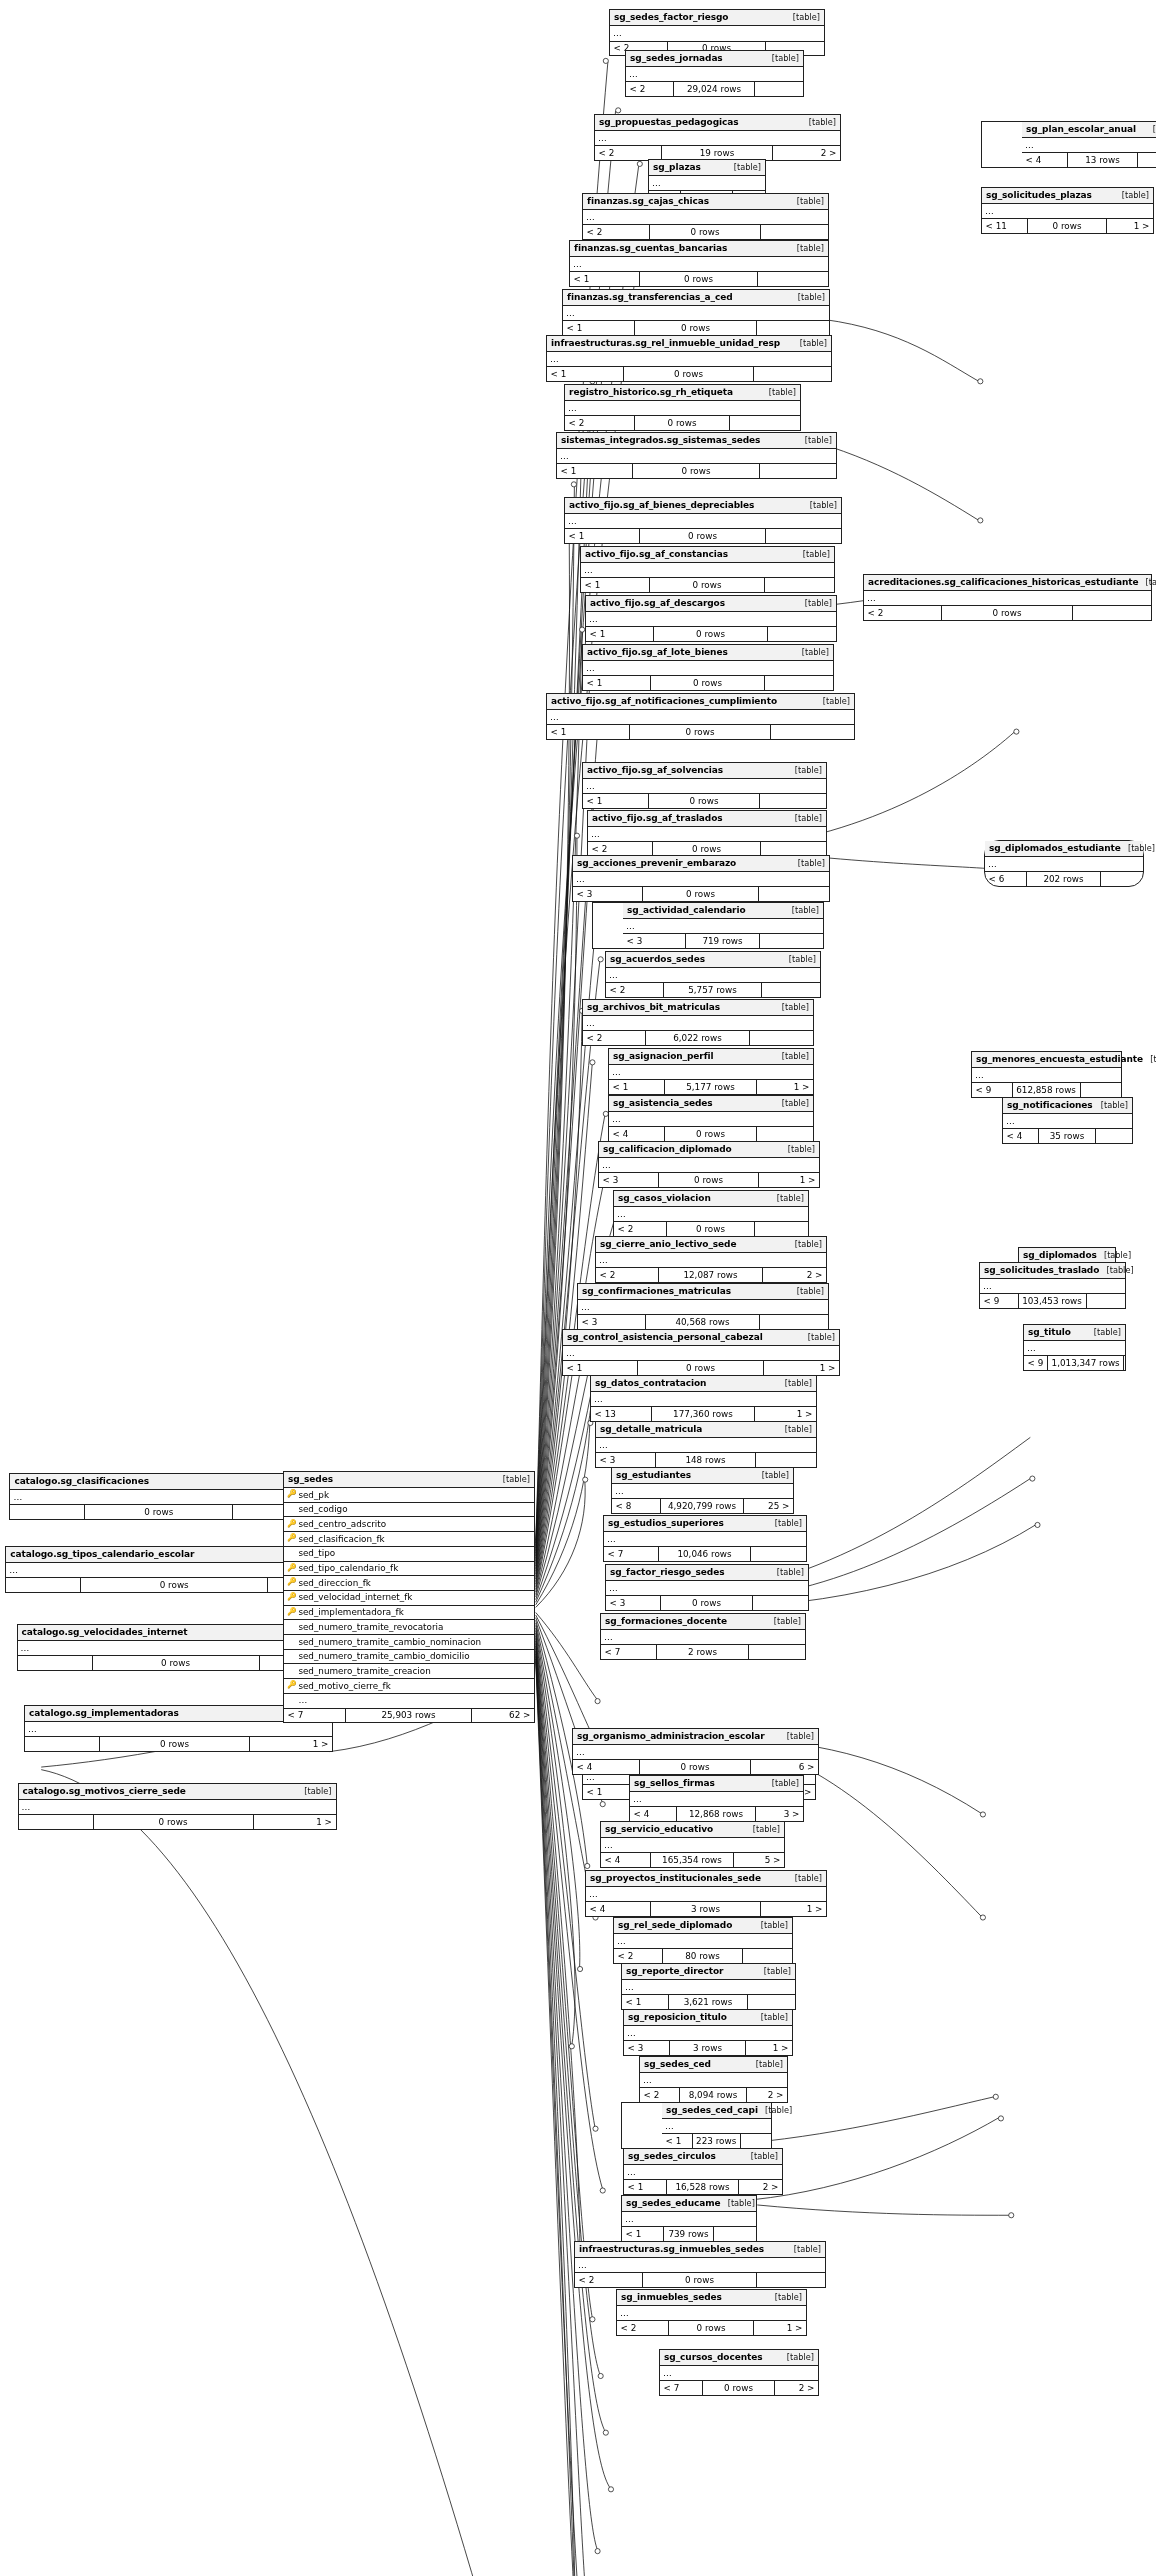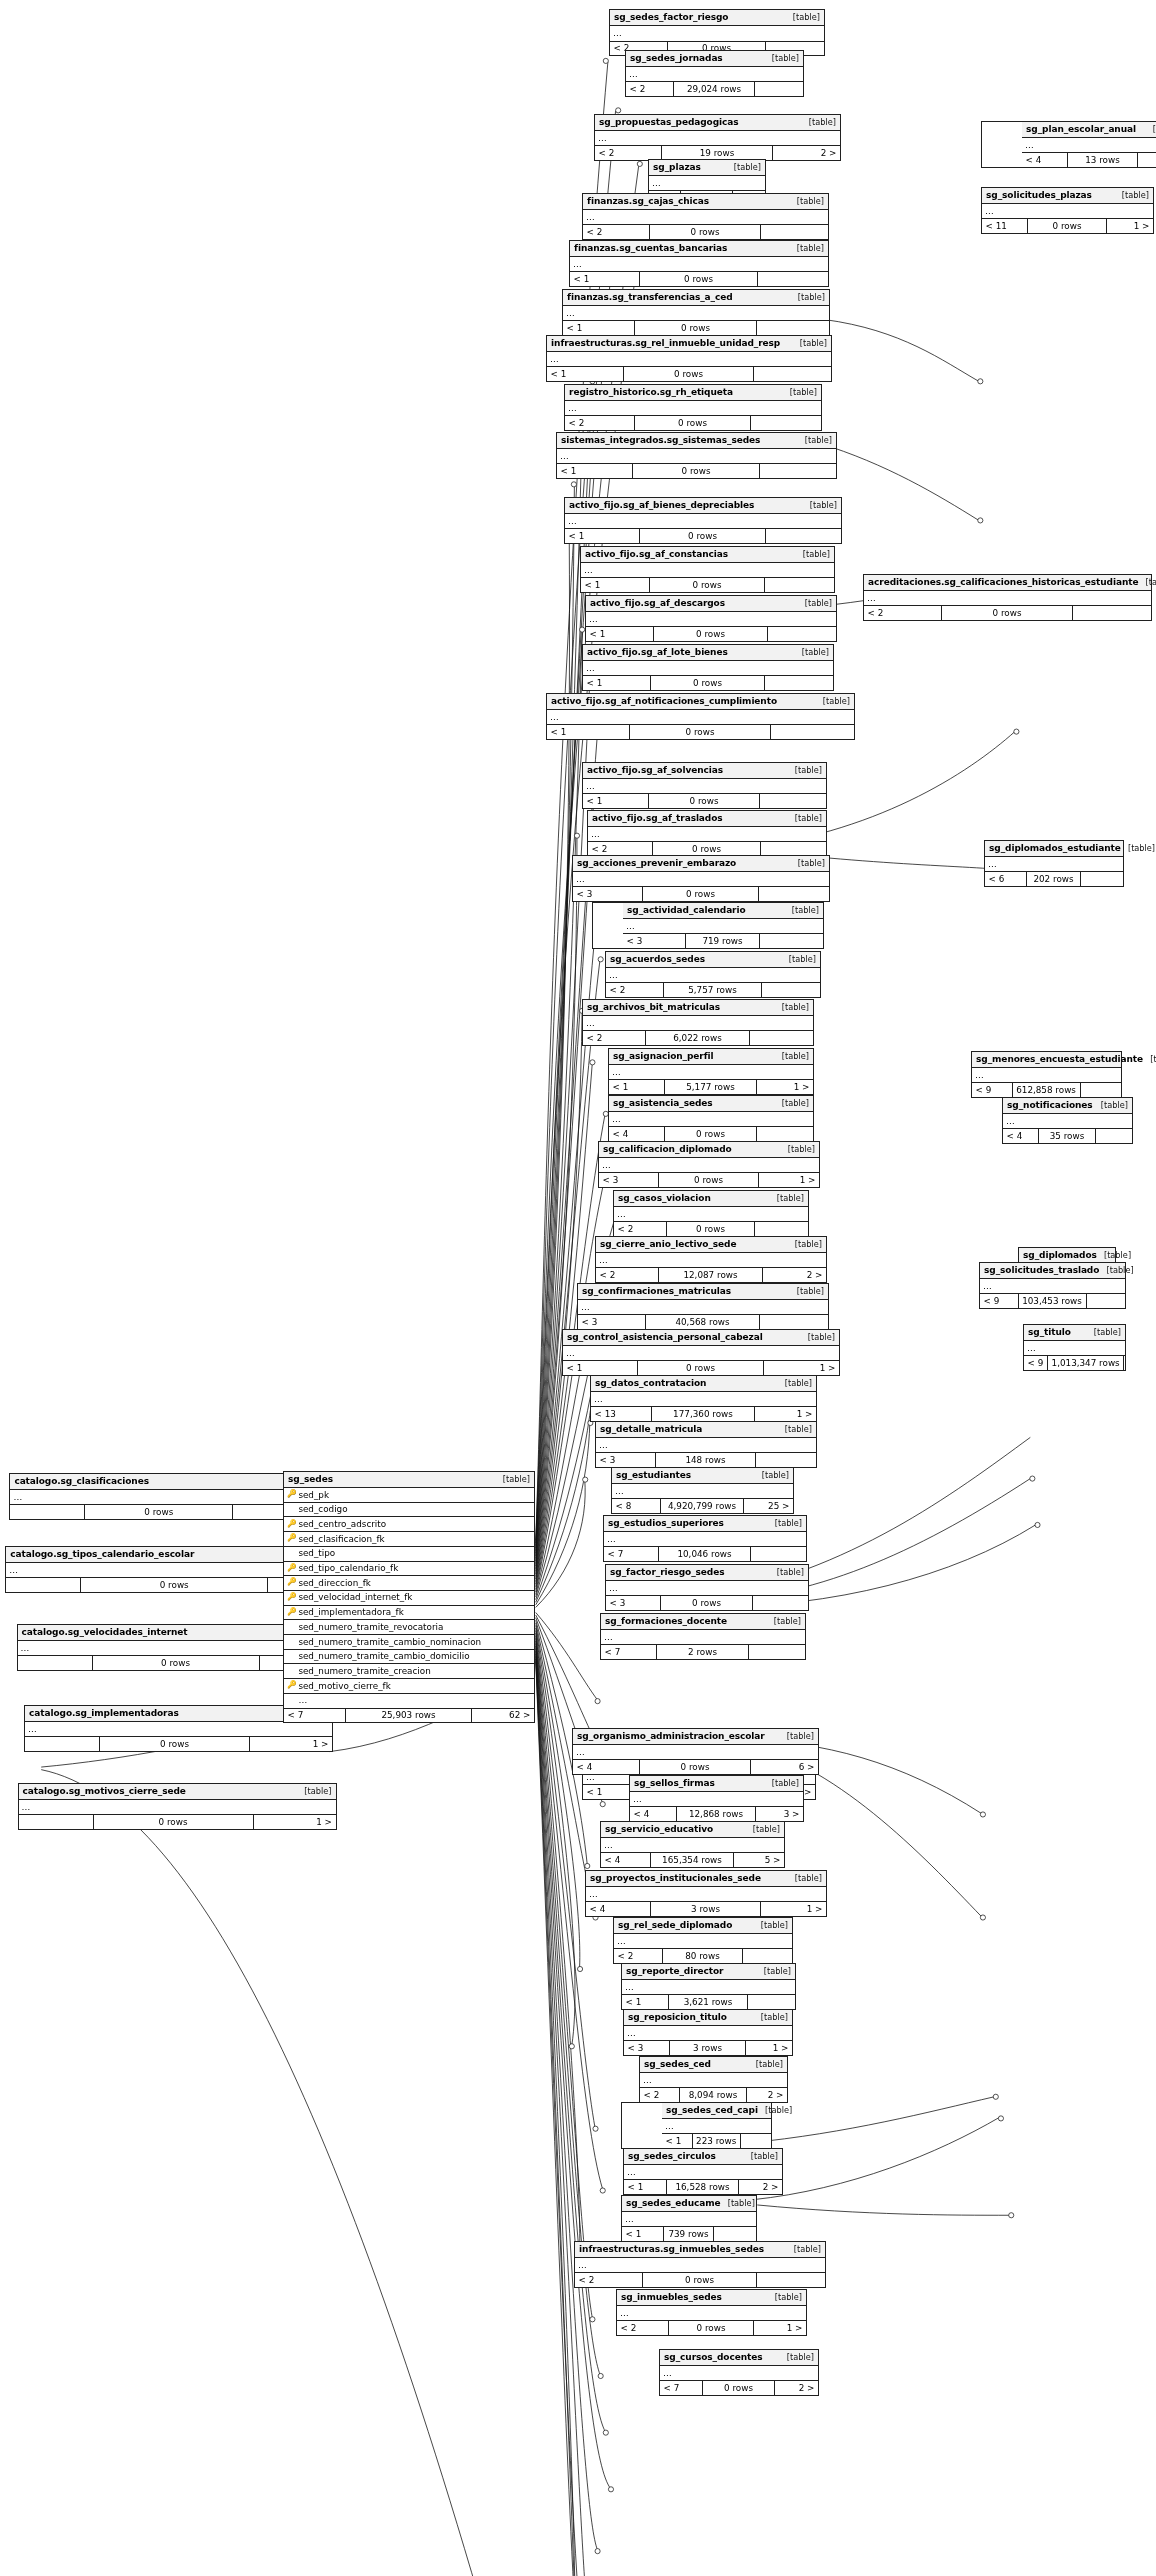--- a/index.html
+++ b/index.html
@@ -438,21 +438,21 @@
           <span class="tname">infraestructuras.sg_rel_inmueble_unidad_resp</span>
           <span class="ttag">[table]</span>
         </div>
         <div class="body-ellipsis">…</div>
         <div class="tfoot">
           <div class="f-l" style="width:77px">&lt; 1</div>
           <div class="f-c">0 rows</div>
           <div class="f-r" style="width:77px"></div>
         </div>
       </div>
-      <div class="tbl" style="left: 564px; top: 384px; width: 258px;">
+      <div class="tbl" style="left: 564px; top: 384px; width: 237px;">
         <div class="thead">
           <span class="tname">registro_historico.sg_rh_etiqueta</span>
           <span class="ttag">[table]</span>
         </div>
         <div class="body-ellipsis">…</div>
         <div class="tfoot">
           <div class="f-l" style="width:70px">&lt; 2</div>
           <div class="f-c">0 rows</div>
           <div class="f-r" style="width:70px"></div>
         </div>
@@ -968,21 +968,21 @@
           <span class="tname">acreditaciones.sg_calificaciones_historicas_estudiante</span>
           <span class="ttag">[table]</span>
         </div>
         <div class="body-ellipsis">…</div>
         <div class="tfoot">
           <div class="f-l" style="width:78px">&lt; 2</div>
           <div class="f-c">0 rows</div>
           <div class="f-r" style="width:78px"></div>
         </div>
       </div>
-      <div class="tbl" style="left: 984px; top: 840px; width: 140px;">
+      <div class="tbl" style="left: 984px; top: 840px; width: 160px; border-radius: 15px;">
         <div class="thead">
           <span class="tname">sg_diplomados_estudiante</span>
           <span class="ttag">[table]</span>
         </div>
         <div class="body-ellipsis">…</div>
         <div class="tfoot">
           <div class="f-l" style="width:42px">&lt; 6</div>
           <div class="f-c">202 rows</div>
           <div class="f-r" style="width:42px"></div>
         </div>

